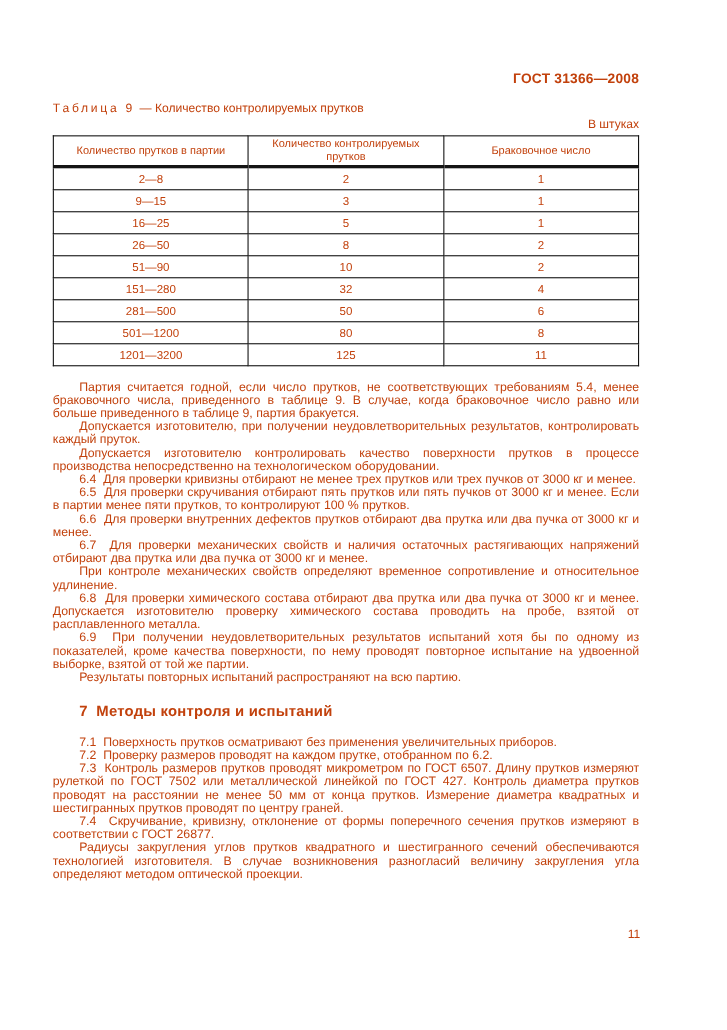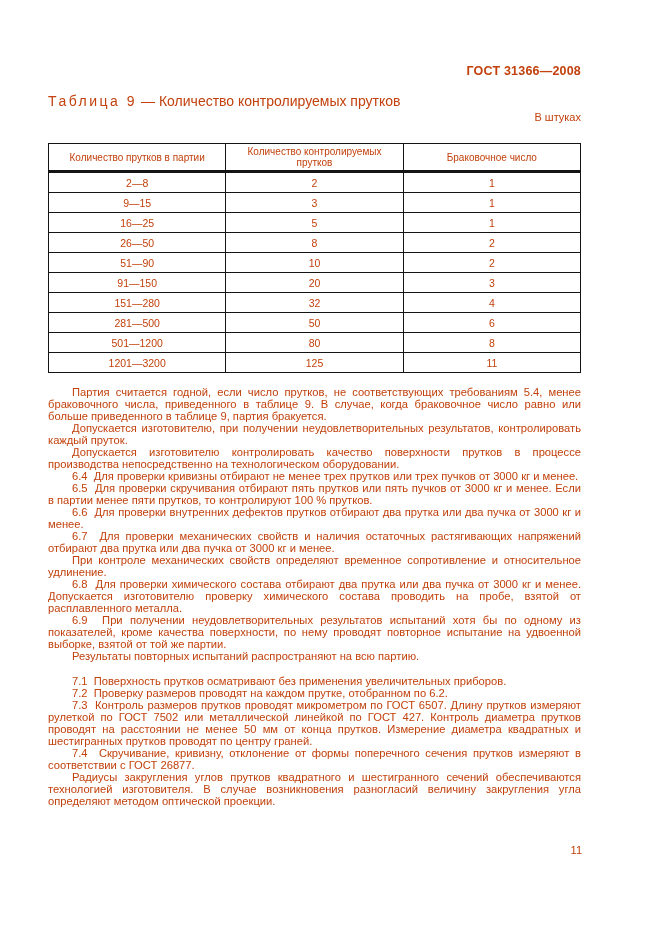--- a/index.html
+++ b/index.html
@@ -19,31 +19,31 @@
   }
   .doc-header{
     margin-top:64px;
     text-align:right;
     font-size:12.5px;
     font-weight:bold;
     letter-spacing:0.2px;
   }
   .table-caption{
     margin-top:15px;
-    font-size:14px;
+    font-size:11px;
   }
   .caption-label{letter-spacing:2.5px;}
   .caption-title{margin-left:4px;}
   .units-note{
     margin-top:2px;
     text-align:right;
     font-size:11px;
   }
   table.gost{
-    margin-top:20px;
+    margin-top:4px;
     width:100%;
     border-collapse:collapse;
     table-layout:fixed;
     padding-left:32px;
   }
   table.gost th, table.gost td{
     border:1px solid #141414;
     border-left-width:1.5px;
     border-right-width:1.5px;
     text-align:center;
@@ -129,25 +129,20 @@
             <td>26—50</td>
             <td>8</td>
             <td>2</td>
           </tr>
         <tr>
             <td>51—90</td>
             <td>10</td>
             <td>2</td>
           </tr>
         <tr>
-            <td>91—150</td>
-            <td>20</td>
-            <td>3</td>
-          </tr>
-        <tr>
             <td>151—280</td>
             <td>32</td>
             <td>4</td>
           </tr>
         <tr>
             <td>281—500</td>
             <td>50</td>
             <td>6</td>
           </tr>
         <tr>
@@ -170,20 +165,21 @@
       <p>6.4&nbsp; Для проверки кривизны отбирают не менее трех прутков или трех пучков от 3000 кг и менее.</p>
       <p>6.5&nbsp; Для проверки скручивания отбирают пять прутков или пять пучков от 3000 кг и менее. Если в партии менее пяти прутков, то контролируют 100 % прутков.</p>
       <p>6.6&nbsp; Для проверки внутренних дефектов прутков отбирают два прутка или два пучка от 3000 кг и менее.</p>
       <p>6.7&nbsp; Для проверки механических свойств и наличия остаточных растягивающих напряжений отбирают два прутка или два пучка от 3000 кг и менее.</p>
       <p>При контроле механических свойств определяют временное сопротивление и относительное удлинение.</p>
       <p>6.8&nbsp; Для проверки химического состава отбирают два прутка или два пучка от 3000 кг и менее. Допускается изготовителю проверку химического состава проводить на пробе, взятой от расплавленного металла.</p>
       <p>6.9&nbsp; При получении неудовлетворительных результатов испытаний хотя бы по одному из показателей, кроме качества поверхности, по нему проводят повторное испытание на удвоенной выборке, взятой от той же партии.</p>
       <p>Результаты повторных испытаний распространяют на всю партию.</p>
     </div>
 
+    <div class="section-heading">7&nbsp; Методы контроля и испытаний</div>
 
     <div class="body-text">
       <p>7.1&nbsp; Поверхность прутков осматривают без применения увеличительных приборов.</p>
       <p>7.2&nbsp; Проверку размеров проводят на каждом прутке, отобранном по 6.2.</p>
       <p>7.3&nbsp; Контроль размеров прутков проводят микрометром по ГОСТ 6507. Длину прутков измеряют рулеткой по ГОСТ 7502 или металлической линейкой по ГОСТ 427. Контроль диаметра прутков проводят на расстоянии не менее 50 мм от конца прутков. Измерение диаметра квадратных и шестигранных прутков проводят по центру граней.</p>
       <p>7.4&nbsp; Скручивание, кривизну, отклонение от формы поперечного сечения прутков измеряют в соответствии с ГОСТ 26877.</p>
       <p>Радиусы закругления углов прутков квадратного и шестигранного сечений обеспечиваются технологией изготовителя. В случае возникновения разногласий величину закругления угла определяют методом оптической проекции.</p>
     </div>
 
   </div>

